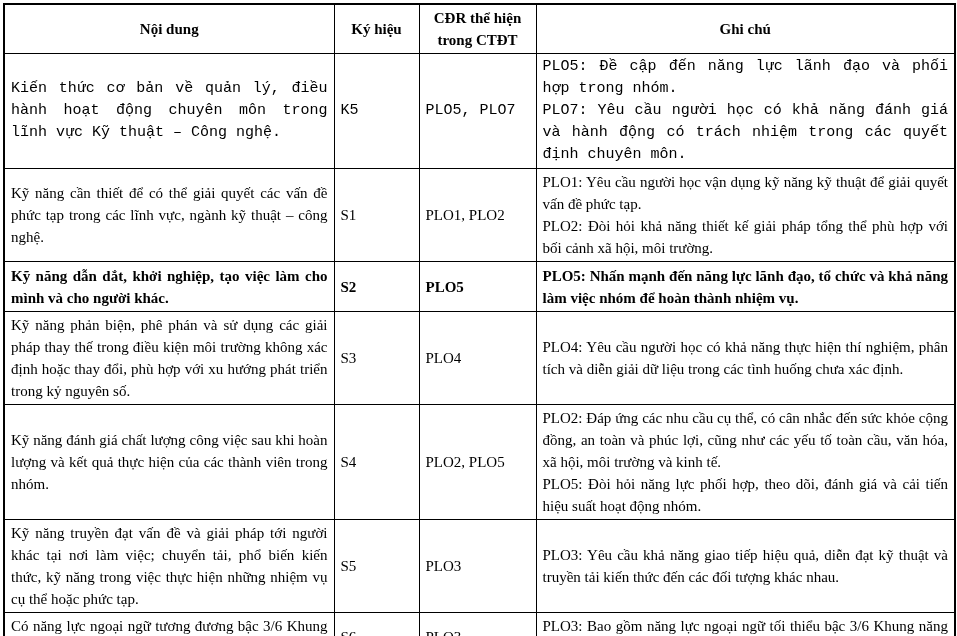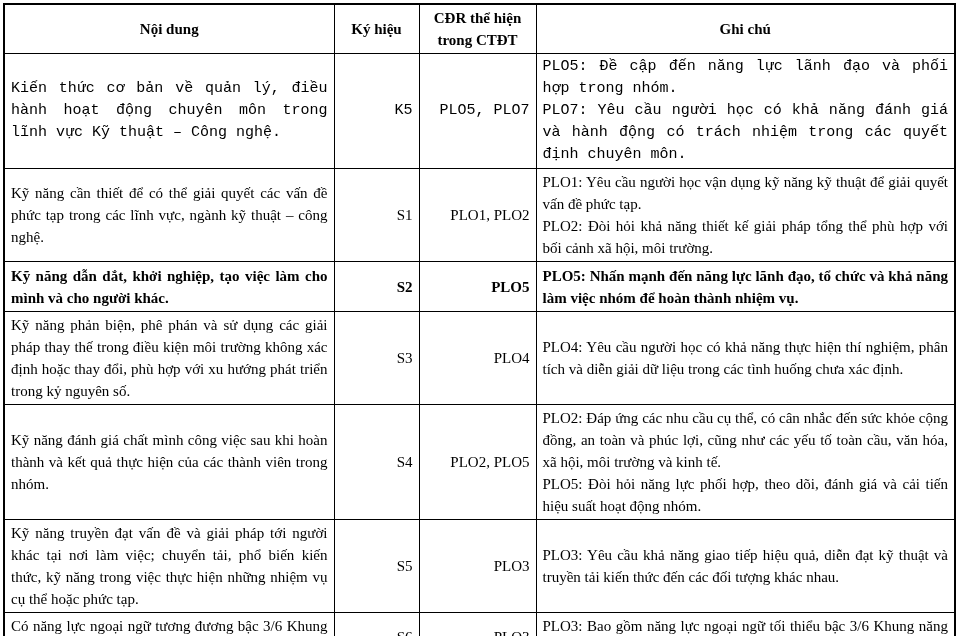--- a/index.html
+++ b/index.html
@@ -40,21 +40,21 @@
 
   th.hdr {
     font-weight: bold;
     text-align: center;
     vertical-align: middle;
   }
   td.cell-content {
     text-align: justify;
   }
   td.cell-symbol, td.cell-plo {
-    text-align: right;
+    text-align: left;
   }
   td.cell-note {
     text-align: justify;
     white-space: pre-line;
   }
   td.section-cell {
     font-weight: bold;
     text-align: center;
   }
   tr.h-header { height: 43px; }
@@ -112,21 +112,21 @@
     </tr>
 
     <tr class="h-s3">
       <td class="cell-content">Kỹ năng phản biện, phê phán và sử dụng các giải pháp thay thế trong điều kiện môi trường không xác định hoặc thay đổi, phù hợp với xu hướng phát triển trong kỷ nguyên số.</td>
       <td class="cell-symbol">S3</td>
       <td class="cell-plo">PLO4</td>
       <td class="cell-note">PLO4: Yêu cầu người học có khả năng thực hiện thí nghiệm, phân tích và diễn giải dữ liệu trong các tình huống chưa xác định.</td>
     </tr>
 
     <tr class="h-s4">
-      <td class="cell-content">Kỹ năng đánh giá chất mình công việc sau khi hoàn thành và kết quả thực hiện của các thành viên trong nhóm.</td>
+      <td class="cell-content">Kỹ năng đánh giá chất lượng công việc sau khi hoàn lượng và kết quả thực hiện của các thành viên trong nhóm.</td>
       <td class="cell-symbol">S4</td>
       <td class="cell-plo">PLO2, PLO5</td>
       <td class="cell-note">PLO2: Đáp ứng các nhu cầu cụ thể, có cân nhắc đến sức khỏe cộng đồng, an toàn và phúc lợi, cũng như các yếu tố toàn cầu, văn hóa, xã hội, môi trường và kinh tế.
 PLO5: Đòi hỏi năng lực phối hợp, theo dõi, đánh giá và cải tiến hiệu suất hoạt động nhóm.</td>
     </tr>
 
     <tr class="h-s5">
       <td class="cell-content">Kỹ năng truyền đạt vấn đề và giải pháp tới người khác tại nơi làm việc; chuyển tải, phổ biến kiến thức, kỹ năng trong việc thực hiện những nhiệm vụ cụ thể hoặc phức tạp.</td>
       <td class="cell-symbol">S5</td>
       <td class="cell-plo">PLO3</td>

